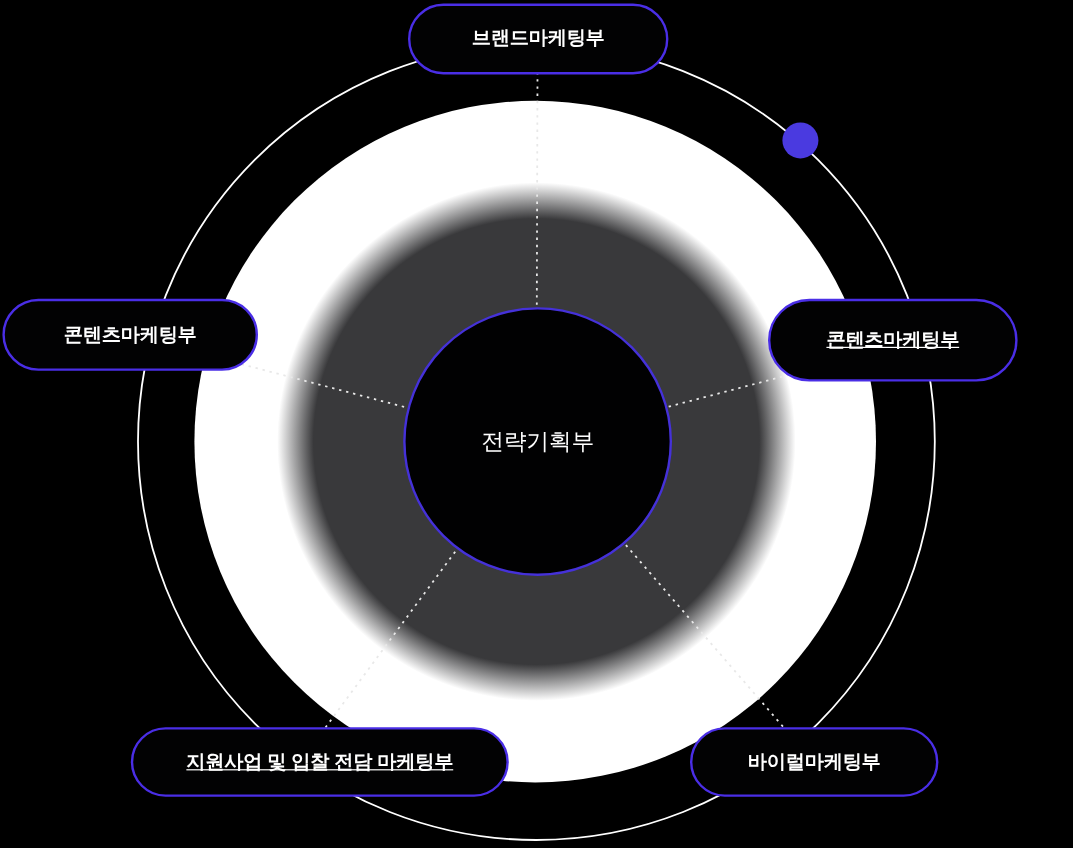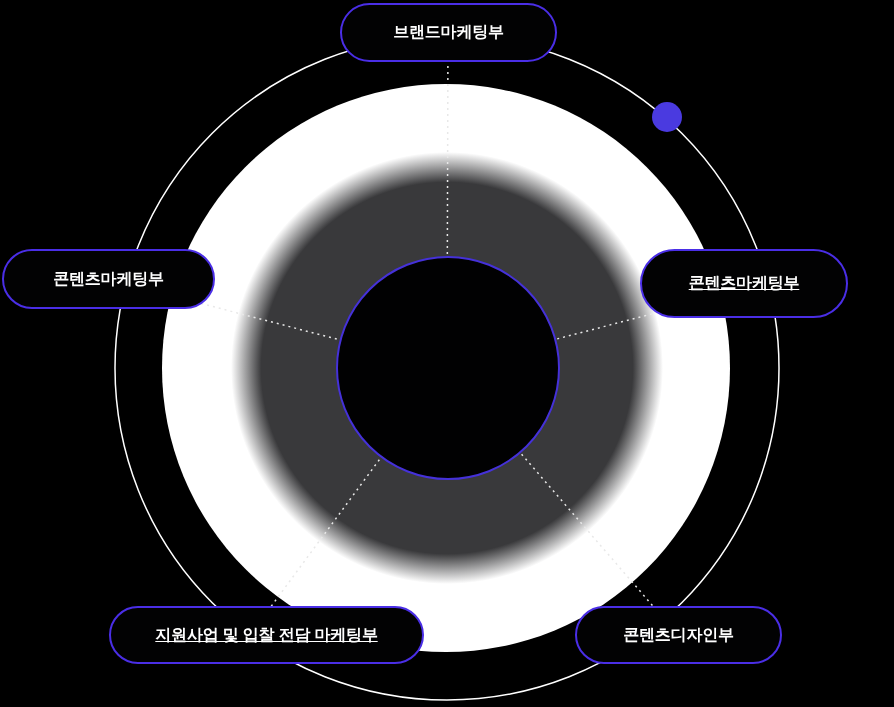--- a/index.html
+++ b/index.html
@@ -77,34 +77,35 @@
     <line class="divider" x1="447" y1="368" x2="108" y2="279"></line>
     <line class="divider" x1="447" y1="368" x2="784" y2="279"></line>
     <line class="divider" x1="447" y1="368" x2="250" y2="635"></line>
     <line class="divider" x1="447" y1="368" x2="678" y2="635"></line>
 
     <circle class="center-circle" cx="448" cy="368" r="111"></circle>
 
     <circle class="orbit-dot" cx="667" cy="117" r="15"></circle>
   </svg>
 
+  <div class="center-label">전략기획부</div>
 
   <div class="node node-top">
     <span>브랜드마케팅부</span>
   </div>
 
   <div class="node node-left">
     <span>콘텐츠마케팅부</span>
   </div>
 
   <div class="node node-right">
     <span>콘텐츠마케팅부</span>
   </div>
 
   <div class="node node-bottom-left">
     <span>지원사업 및 입찰 전담 마케팅부</span>
   </div>
 
   <div class="node node-bottom-right">
-    <span>콘텐츠디자인부</span>
+    <span>바이럴마케팅부</span>
   </div>
 
 </div>
 
 </body></html>

